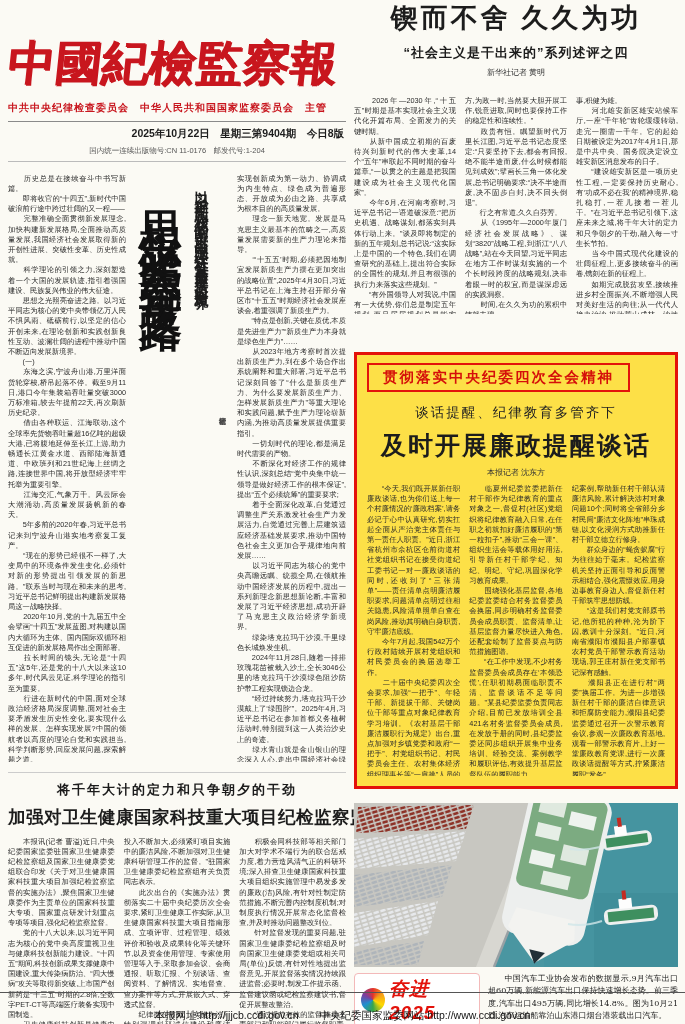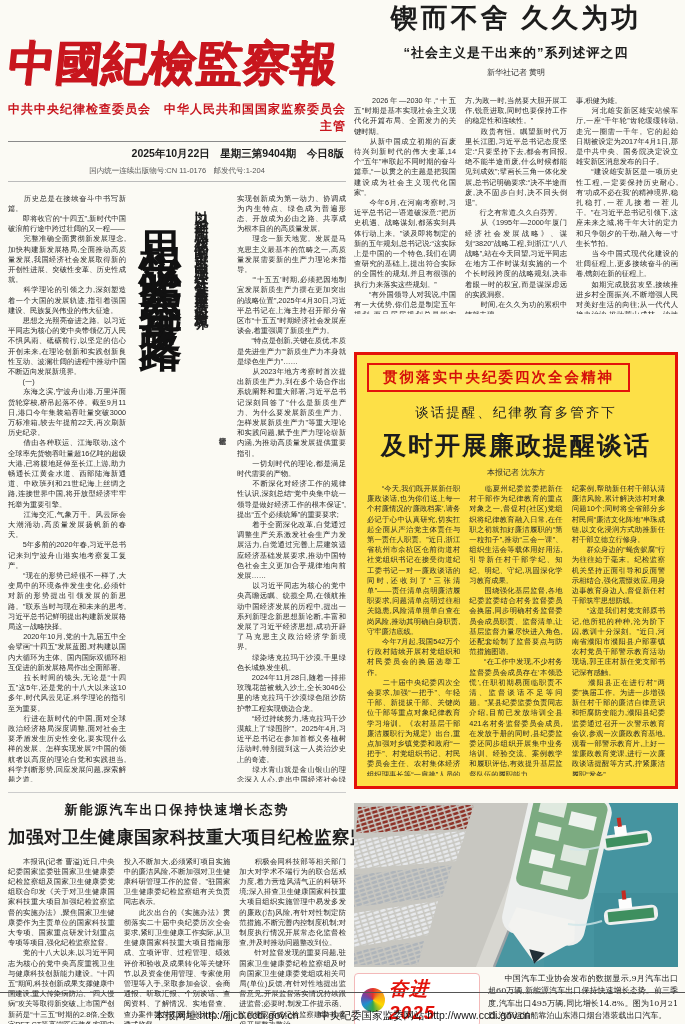--- a/index.html
+++ b/index.html
@@ -6,21 +6,21 @@
   .page{position:relative;width:685px;height:1024px;background:#fbfaf4;overflow:hidden;
         font-family:"Liberation Sans","DejaVu Sans",sans-serif;color:#1c1c1c;}
   .left-half{position:absolute;left:8px;top:0;width:338px;}
   .right-half{position:absolute;left:354px;top:0;width:324px;}
 
   
   .masthead{padding-top:28px;}
   .masthead-title{font-family:"DejaVu Serif","Liberation Serif",serif;font-weight:bold;
         color:#c8161e;font-size:47px;line-height:1.5;letter-spacing:0px;white-space:nowrap;
         transform:skewX(-6deg);text-shadow:1.2px 1px 0 #c8161e;}
-  .org-line{color:#c8161e;font-size:12px;font-weight:bold;text-align:right;letter-spacing:1px;margin-top:2px;}
+  .org-line{color:#c8161e;font-size:10px;font-weight:bold;text-align:left;letter-spacing:1px;margin-top:2px;}
   .date-row{display:flex;justify-content:flex-end;font-size:10.5px;font-weight:bold;
         border-top:1.5px solid #8a8a8a;margin-top:6px;padding:5px 2px 0 2px;}
   .pub-line{text-align:center;font-size:7.5px;color:#555;margin-top:5px;border-bottom:1px solid #bbb;padding-bottom:5px;}
 
   
   .cols{display:flex;gap:9px;}
   .col{flex:1;font-size:7.3px;line-height:1.4;text-align:justify;white-space:pre-line;
        color:#2a2a2a;overflow:hidden;}
   .byline{font-size:8px;color:#333;text-align:center;margin:5px 0 6px 0;}
 
@@ -129,21 +129,21 @@
 　　2024年11月28日,随着一排排玫瑰花苗被栽入沙土,全长3046公里的塔克拉玛干沙漠绿色阻沙防护带工程实现锁边合龙。
 　　“经过持续努力,塔克拉玛干沙漠戴上了‘绿围脖’”。2025年4月,习近平总书记在参加首都义务植树活动时,特别提到这一人类治沙史上的奇迹。
 　　绿水青山就是金山银山的理念深入人心,走出中国经济社会绿色特色发展之路。
 　　实现发展永无止境,理论创新永无止境。
 　　2023年10月,习近平文化思想在全国宣传思想文化工作会议上正式提出。
 　　日新月异的实践为理论创新带来丰沛滋养,与时俱进的理论指导着实践阔步向前。
 　　(下转第三版)</div>
     </div>
 
     <div class="health">
-      <div class="h-kicker">新能源汽车出口保持快速增长态势</div>
+      <div class="h-kicker">将千年大计的定力和只争朝夕的干劲</div>
       <div class="h-title">加强对卫生健康国家科技重大项目纪检监察监督</div>
       <div class="cols h-cols">
         <div class="col">　　本报讯(记者 曹溢)近日,中央纪委国家监委驻国家卫生健康委纪检监察组及国家卫生健康委党组联合印发《关于对卫生健康国家科技重大项目加强纪检监察监督的实施办法》,聚焦国家卫生健康委作为主责单位的国家科技重大专项、国家重点研发计划重点专项等项目,强化纪检监察监督。
 　　党的十八大以来,以习近平同志为核心的党中央高度重视卫生与健康科技创新能力建设。“十四五”期间,科技创新成果支撑健康中国建设,重大传染病防治、“四大慢病”攻关等取得新突破,上市国产创新药是“十三五”时期的2.8倍,全数字PET-CT等高端医疗装备实现中国制造。
 　　卫生健康科技创新是健康中国建设的重要内容,是保障人民健康的迫切需求,必须摆到优先发展位置,加强监督保障。
 　　“随着党和国家重视程度的提高,卫生健康国家科技重大项目财政</div>
         <div class="col">投入不断加大,必须紧盯项目实施中的廉洁风险,不断加强对卫生健康科研管理工作的监督。”驻国家卫生健康委纪检监察组有关负责同志表示。
 　　此次出台的《实施办法》贯彻落实二十届中央纪委历次全会要求,紧盯卫生健康工作实际,从卫生健康国家科技重大项目指南形成、立项评审、过程管理、绩效评价和验收及成果转化等关键环节,以及资金使用管理、专家使用管理等入手,采取参加会议、会商通报、听取汇报、个别谈话、查阅资料、了解情况、实地督查、查办案件等方式,开展嵌入式、穿透式监督。
 　　纪律挺在前列,《实施办法》特别强调科研诚信建设和廉洁(洁)建设。明确规定,驻国家卫生健康委纪检监察组配合、支持国家卫生健康委党组,推动相关司局(单位)将科研诚信建设要求落实到卫生健康国家科技重大项目实施全过程,对科研失信等违法违规行为依法依规严肃处理。</div>
         <div class="col">　　积极会同科技部等相关部门加大对学术不端行为的联合惩戒力度,着力营造风清气正的科研环境;深入排查卫生健康国家科技重大项目组织实施管理中易发多发的廉政(洁)风险,有针对性制定防范措施,不断完善内控制度机制;对制度执行情况开展常态化监督检查,并及时推动问题整改到位。

